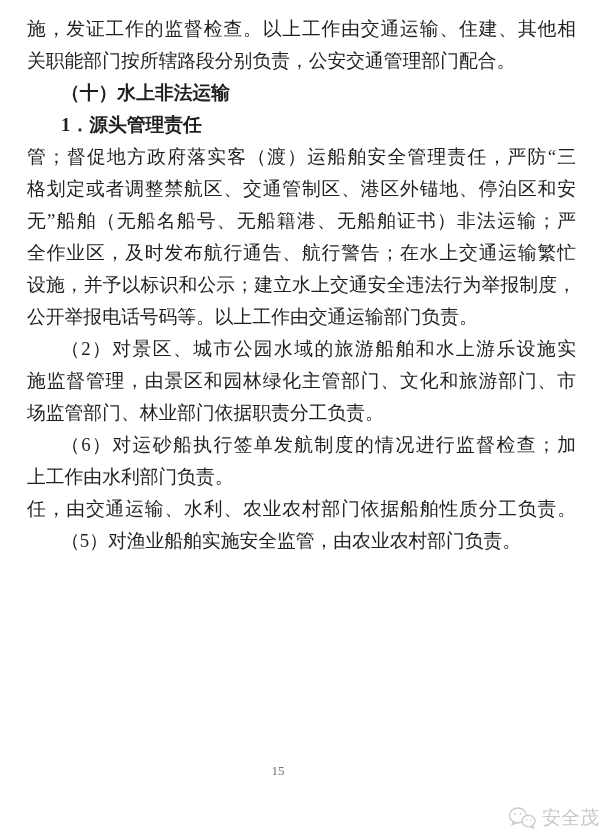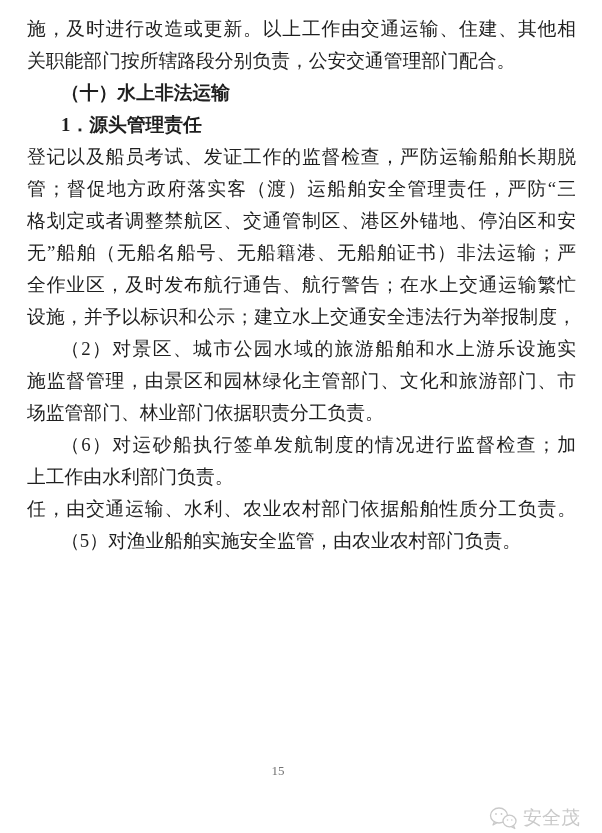--- a/index.html
+++ b/index.html
@@ -37,46 +37,46 @@
     top: 763px;
     left: 0;
     width: 556px;
     text-align: center;
     font-size: 13px;
     color: #737373;
   }
   .watermark {
     position: absolute;
     top: 806px;
-    right: 22px;
+    right: 3px;
     display: flex;
     align-items: flex-start;
     gap: 5px;
     color: #c9c9c9;
     font-size: 19px;
     line-height: 24px;
     user-select: none;
   }
   .watermark svg { display: block; }
 </style>
 </head>
 <body>
 
 <div class="page">
   <div class="text-block">
-    <div class="line full">施，及时进行改造或更新。以上工作由交通运输、住建、其他相</div>
+    <div class="line full">施，发证工作的监督检查。以上工作由交通运输、住建、其他相</div>
     <div class="line">关职能部门按所辖路段分别负责，公安交通管理部门配合。</div>
     <div class="line heading indent">（十）水上非法运输</div>
     <div class="line heading indent">1．源头管理责任</div>
-    <div class="line full">登记以及船员考试、发证工作的监督检查，严防运输船舶长期脱</div>
     <div class="line full">管；督促地方政府落实客（渡）运船舶安全管理责任，严防“三</div>
     <div class="line full">格划定或者调整禁航区、交通管制区、港区外锚地、停泊区和安</div>
     <div class="line full">无”船舶（无船名船号、无船籍港、无船舶证书）非法运输；严</div>
     <div class="line full">全作业区，及时发布航行通告、航行警告；在水上交通运输繁忙</div>
     <div class="line full">设施，并予以标识和公示；建立水上交通安全违法行为举报制度，</div>
+    <div class="line">公开举报电话号码等。以上工作由交通运输部门负责。</div>
     <div class="line full indent">（2）对景区、城市公园水域的旅游船舶和水上游乐设施实</div>
     <div class="line full">施监督管理，由景区和园林绿化主管部门、文化和旅游部门、市</div>
     <div class="line">场监管部门、林业部门依据职责分工负责。</div>
     <div class="line full indent">（6）对运砂船执行签单发航制度的情况进行监督检查；加</div>
     <div class="line">上工作由水利部门负责。</div>
     <div class="line full">任，由交通运输、水利、农业农村部门依据船舶性质分工负责。</div>
     <div class="line indent">（5）对渔业船舶实施安全监管，由农业农村部门负责。</div>
   </div>
 
   <div class="page-number">15</div>

